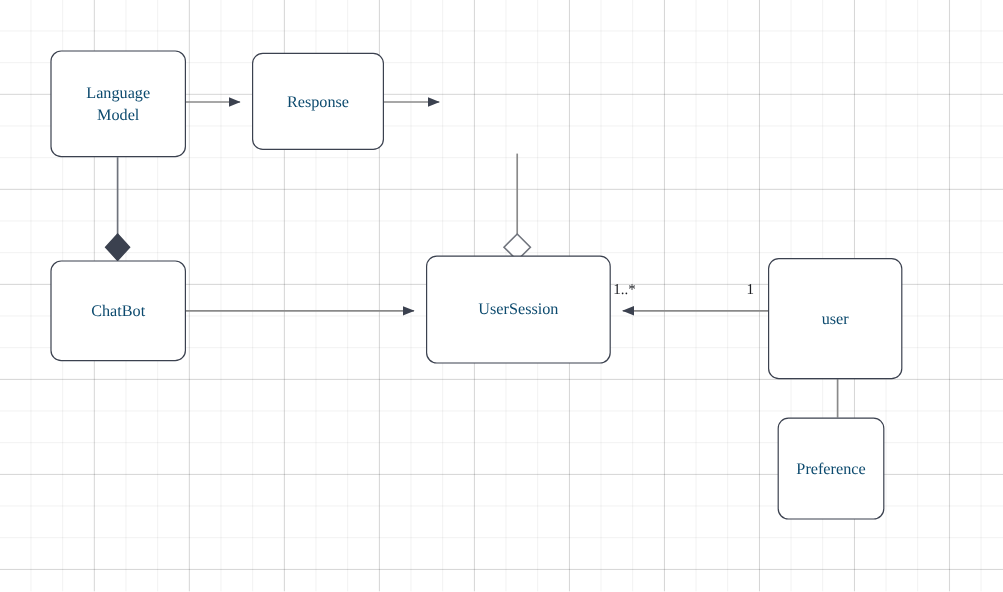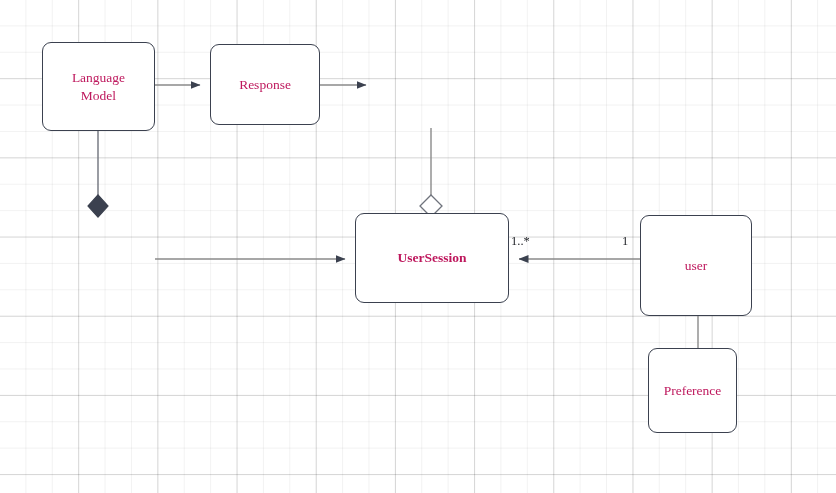--- a/index.html
+++ b/index.html
@@ -37,21 +37,21 @@
   .node {
     position: absolute;
     box-sizing: border-box;
     background: #ffffff;
     border: 1.6px solid #3b414f;
     border-radius: 9px;
     display: flex;
     align-items: center;
     justify-content: center;
     text-align: center;
-    color: #be185d;
+    color: #0c4a6e;
     font-size: 13.5px;
     line-height: 1.33;
     font-family: "Liberation Serif", "DejaVu Serif", serif;
     z-index: 2;
   }
   .node span { display: block; white-space: pre-line; }
   .mult {
     position: absolute;
     color: #1d1f24;
     font-size: 12.5px;
@@ -109,22 +109,25 @@
   <div class="node" style="left:42px; top:42px; width:113px; height:89px;">
     <span>Language
 Model</span>
   </div>
 
   <div class="node" style="left:210px; top:44px; width:110px; height:81px;justify-content:center;">
     <span>Response</span>
   </div>
 
 
+  <div class="node" style="left:42px; top:217px; width:113px; height:84px;">
+    <span>ChatBot</span>
+  </div>
 
-  <div class="node" style="left:355px; top:213px; width:154px; height:90px;font-weight:bold;">
+  <div class="node" style="left:355px; top:213px; width:154px; height:90px;">
     <span>UserSession</span>
   </div>
 
   <div class="node" style="left:640px; top:215px; width:112px; height:101px;">
     <span>user</span>
   </div>
 
   <div class="node" style="left:648px; top:348px; width:89px; height:85px;">
     <span>Preference</span>
   </div>

